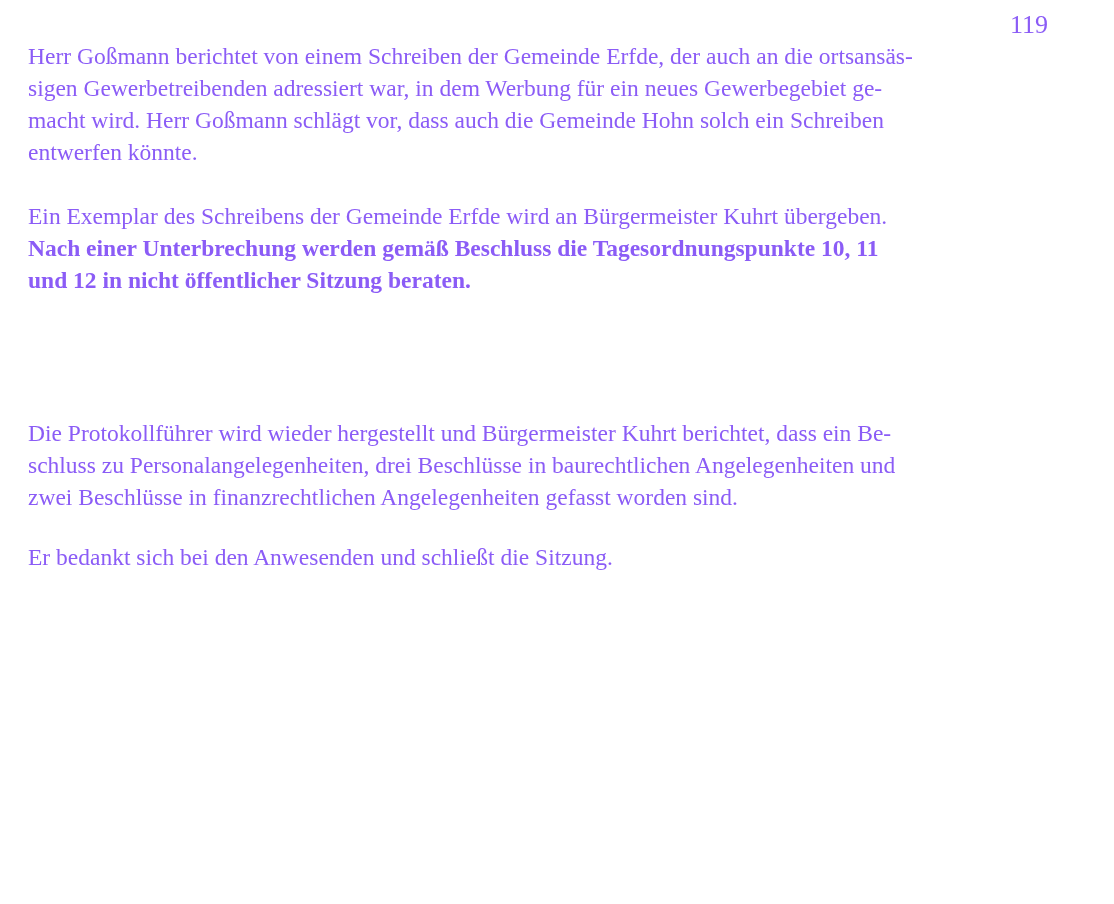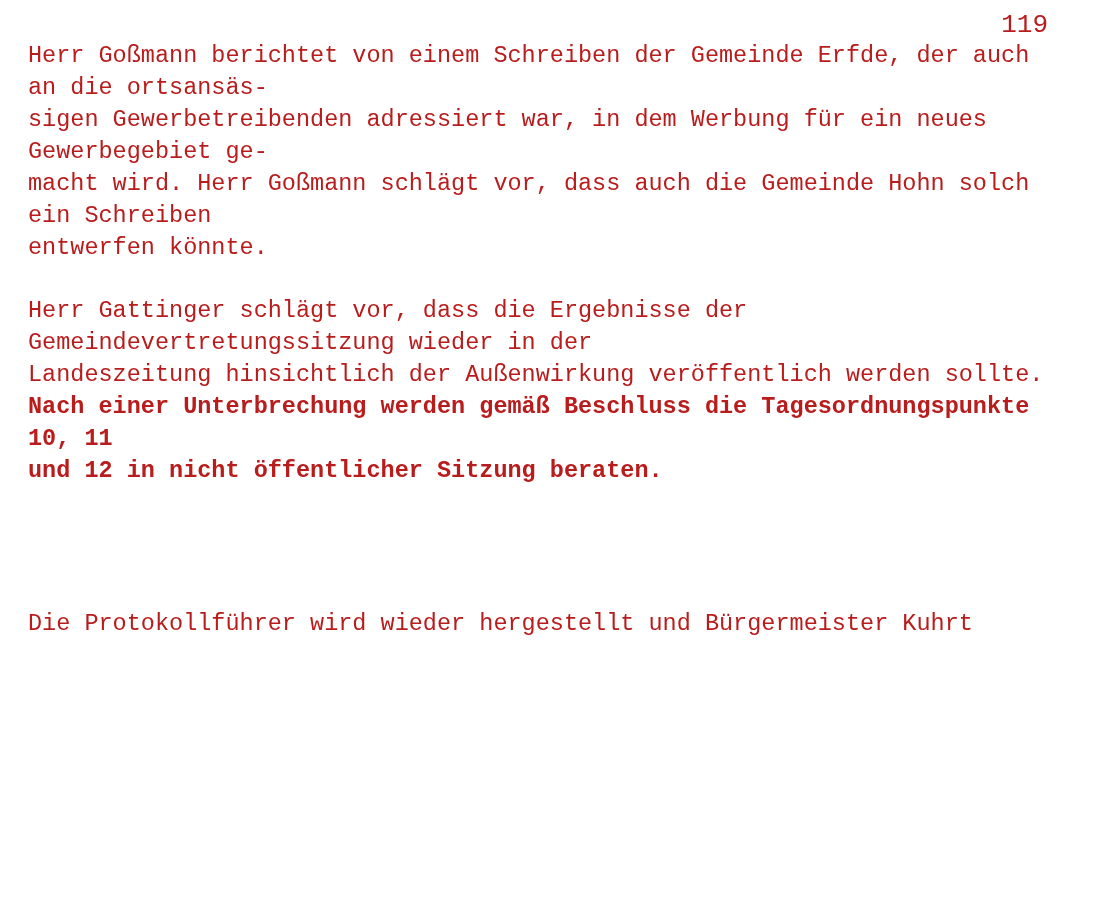--- a/index.html
+++ b/index.html
@@ -6,22 +6,22 @@
     margin: 0;
     padding: 0;
     background: #ffffff;
   }
   .page {
     position: relative;
     width: 1114px;
     height: 644px;
     background: #ffffff;
     overflow: hidden;
-    font-family: Liberation Mono, monospace;
-    color: #b91c1c;
+    font-family: Liberation Serif, serif;
+    color: #8b5cf6;
     font-size: 23.5px;
     line-height: 32px;
   }
   .page-number {
     padding-top: 10px;
     padding-right: 66px;
     text-align: right;
     font-size: 26px;
     line-height: 30px;
   }
@@ -69,31 +69,31 @@
 
   <div class="page-number">119</div>
 
   <div class="body-text">
 
     <p class="para p1">Herr Goßmann berichtet von einem Schreiben der Gemeinde Erfde, der auch an die ortsansäs-
 sigen Gewerbetreibenden adressiert war, in dem Werbung für ein neues Gewerbegebiet ge-
 macht wird. Herr Goßmann schlägt vor, dass auch die Gemeinde Hohn solch ein Schreiben
 entwerfen könnte.</p>
 
+    <p class="para p2">Ein Exemplar des Schreibens der Gemeinde Erfde wird an Bürgermeister Kuhrt übergeben.</p>
 
-    <p class="para p3">Herr Gattinger schlägt vor, dass die Ergebnisse der Gemeindevertretungssitzung wieder in der
-Landeszeitung hinsichtlich der Außenwirkung veröffentlich werden sollte.</p>
 
     <p class="para p4">Nach einer Unterbrechung werden gemäß Beschluss die Tagesordnungspunkte 10, 11
 und 12 in nicht öffentlicher Sitzung beraten.</p>
 
     <p class="para p5">Die Protokollführer wird wieder hergestellt und Bürgermeister Kuhrt berichtet, dass ein Be-
 schluss zu Personalangelegenheiten, drei Beschlüsse in baurechtlichen Angelegenheiten und
 zwei Beschlüsse in finanzrechtlichen Angelegenheiten gefasst worden sind.</p>
 
+    <p class="para p6">Er bedankt sich bei den Anwesenden und schließt die Sitzung.</p>
 
     <div class="signature-row">
       <span class="signature-left">Gewerbegebiet</span>
       <span class="signature-right">Protokollführer</span>
     </div>
 
   </div>
 
   <div class="scan-artifact-line"></div>
 

